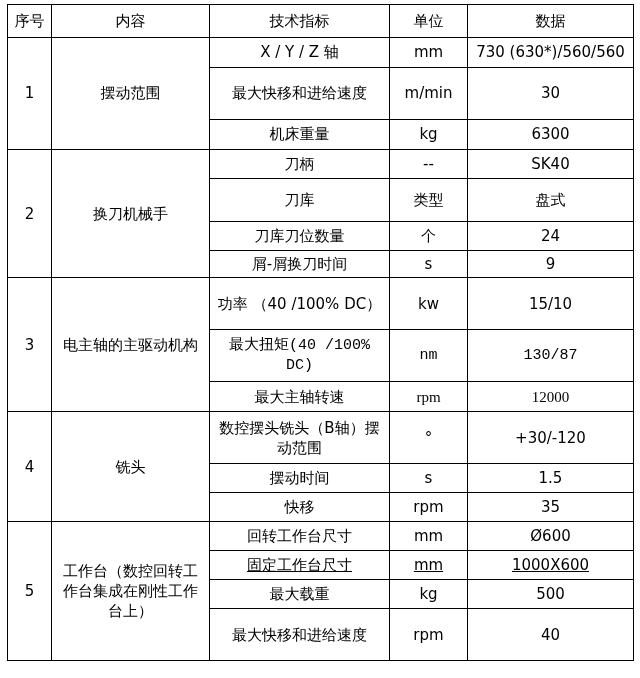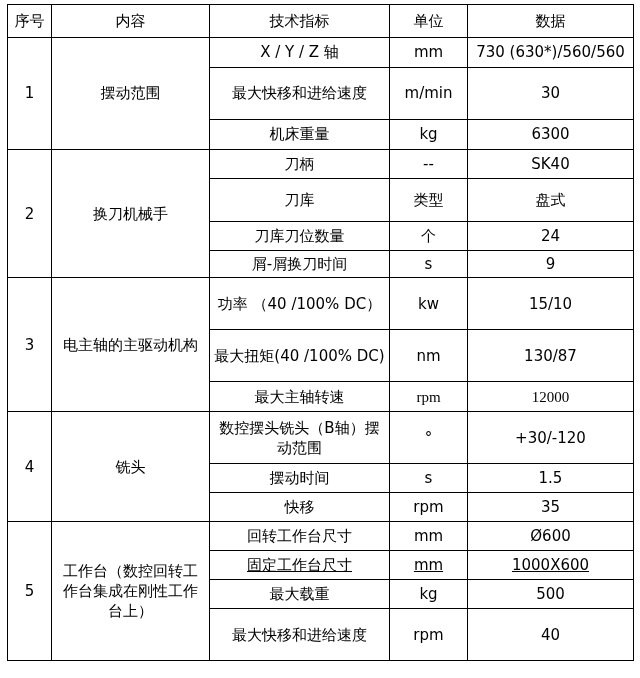--- a/index.html
+++ b/index.html
@@ -105,21 +105,21 @@
         <td class="cell-unit">s</td>
         <td class="cell-value">9</td>
       </tr>
       <tr style="height: 52px;">
         <td class="cell-no" rowspan="3">3</td>
         <td class="cell-item" rowspan="3">电主轴的主驱动机构</td>
         <td class="cell-spec">功率 （40 /100% DC）</td>
         <td class="cell-unit">kw</td>
         <td class="cell-value">15/10</td>
       </tr>
-      <tr style="height: 52px;">
+      <tr style="height: 52px; font-family: Liberation Mono, monospace;">
         <td class="cell-spec">最大扭矩(40 /100% DC)</td>
         <td class="cell-unit">nm</td>
         <td class="cell-value">130/87</td>
       </tr>
       <tr style="height: 30px; font-family: Liberation Serif, serif;">
         <td class="cell-spec">最大主轴转速</td>
         <td class="cell-unit">rpm</td>
         <td class="cell-value">12000</td>
       </tr>
       <tr style="height: 52px;">

